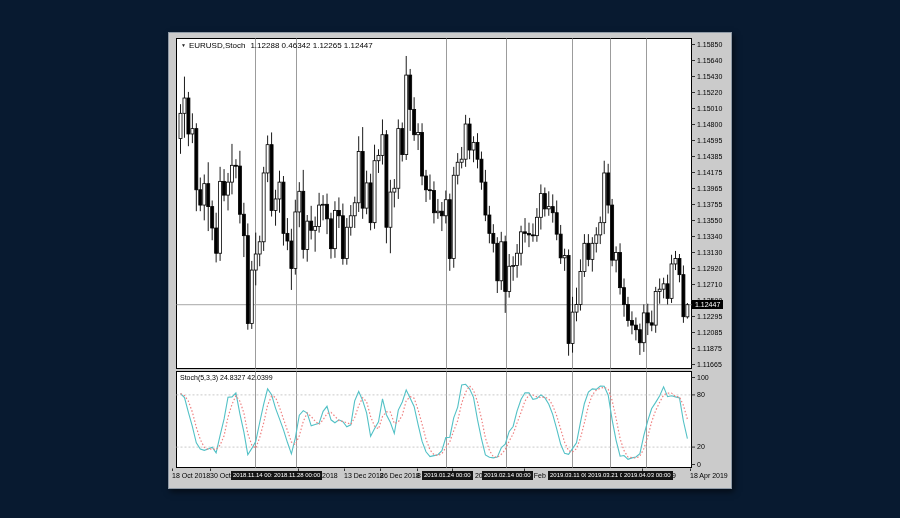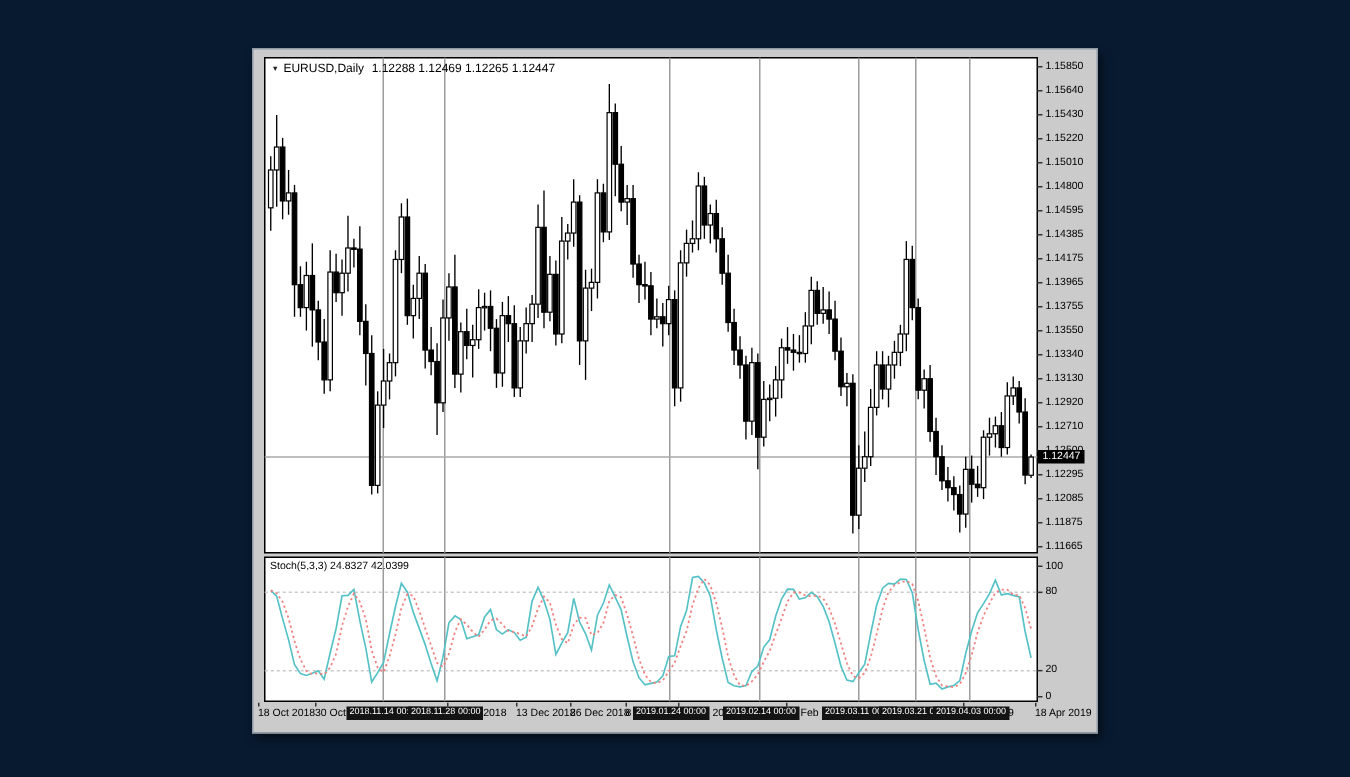--- a/index.html
+++ b/index.html
@@ -337,21 +337,21 @@
       <line x1="344.5" y1="468.5" x2="344.5" y2="471" stroke="#333" stroke-width="1"></line>
       <line x1="380.5" y1="468.5" x2="380.5" y2="471" stroke="#333" stroke-width="1"></line>
       <line x1="417.5" y1="468.5" x2="417.5" y2="471" stroke="#333" stroke-width="1"></line>
       <line x1="452.5" y1="468.5" x2="452.5" y2="471" stroke="#333" stroke-width="1"></line>
       <line x1="524.5" y1="468.5" x2="524.5" y2="471" stroke="#333" stroke-width="1"></line>
       <line x1="642.5" y1="468.5" x2="642.5" y2="471" stroke="#333" stroke-width="1"></line>
       <line x1="690.5" y1="468.5" x2="690.5" y2="471" stroke="#333" stroke-width="1"></line>
     </svg>
 
   <div class="chart-title">
-    <span class="arrow">▼</span><span>EURUSD,Daily</span><span class="num">1.12288 1.12469 1.12265 1.12447</span>
+    <span class="arrow">▼</span><span>EURUSD,Stoch</span><span class="num">1.12288 0.46342 1.12265 1.12447</span>
   </div>
 
   <div class="ind-label">Stoch(5,3,3) 24.8327 42.0399</div>
 
   <div id="price-axis" style="position: absolute; left: 0px; top: 0px;">
       <div class="axis-label" style="left: 697px; top: 40.5px;">1.15850</div>
       <div class="axis-label" style="left: 697px; top: 56.5px;">1.15640</div>
       <div class="axis-label" style="left: 697px; top: 72.5px;">1.15430</div>
       <div class="axis-label" style="left: 697px; top: 88.5px;">1.15220</div>
       <div class="axis-label" style="left: 697px; top: 104.5px;">1.15010</div>

